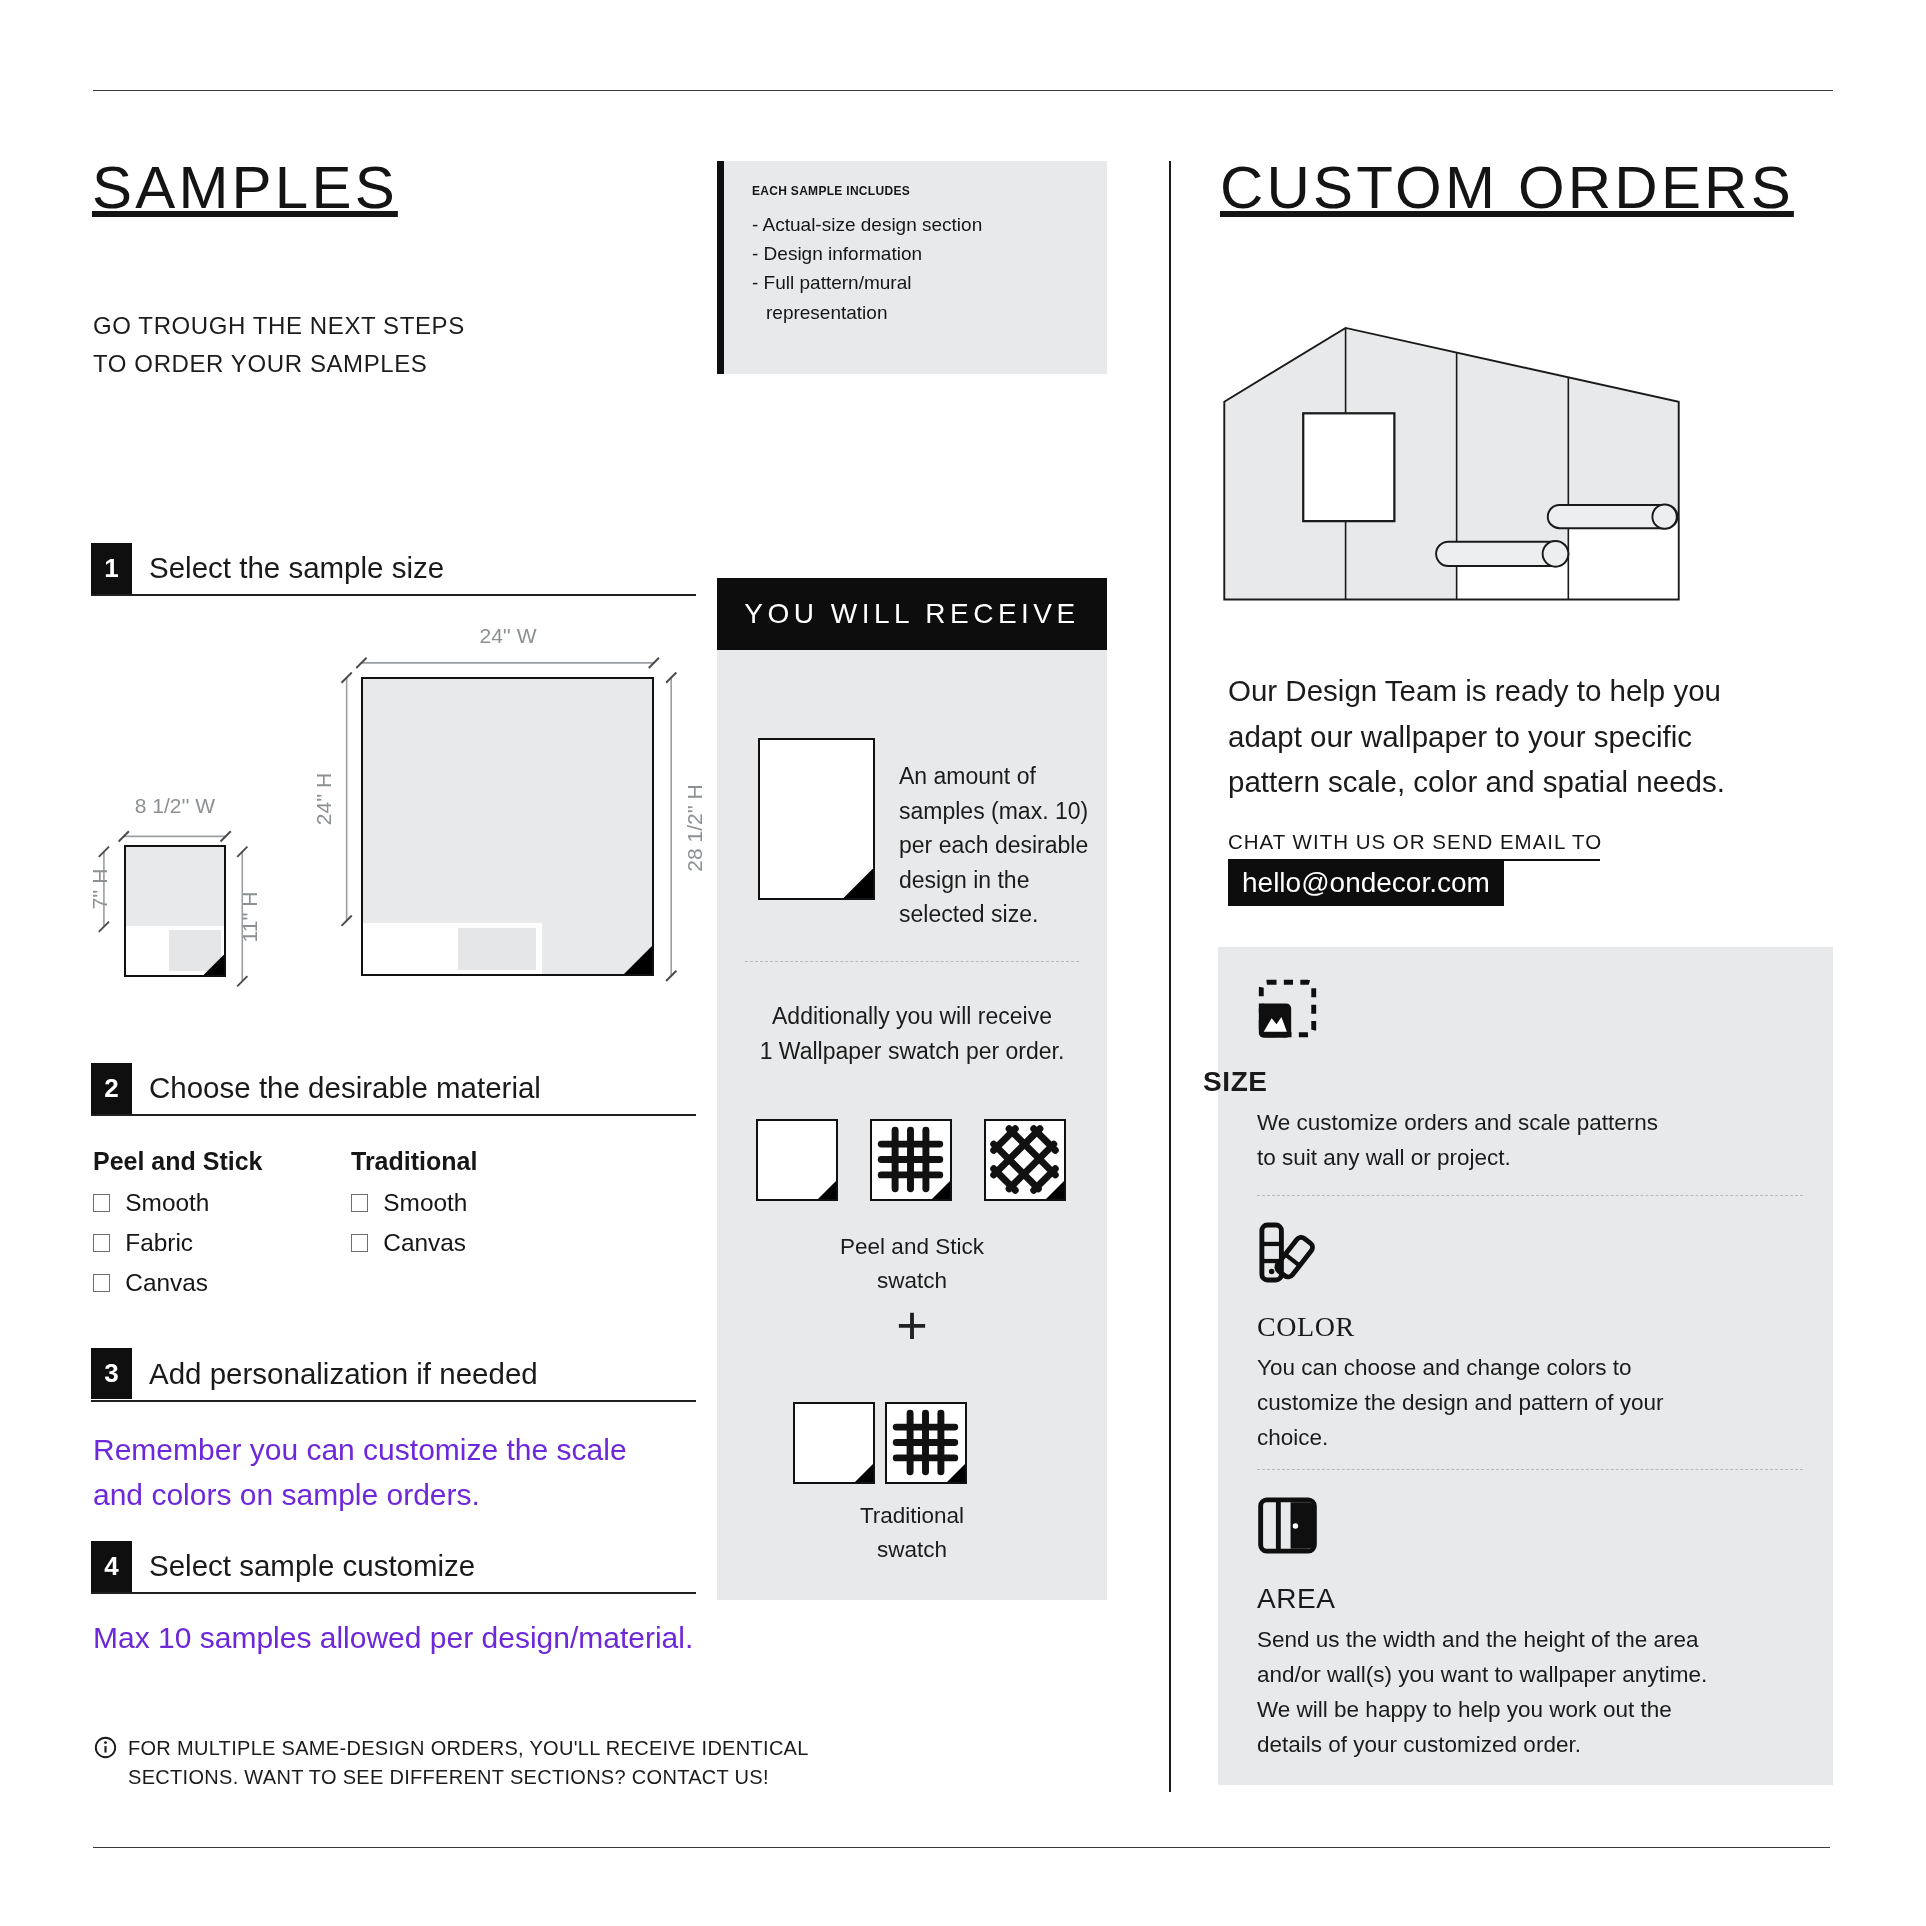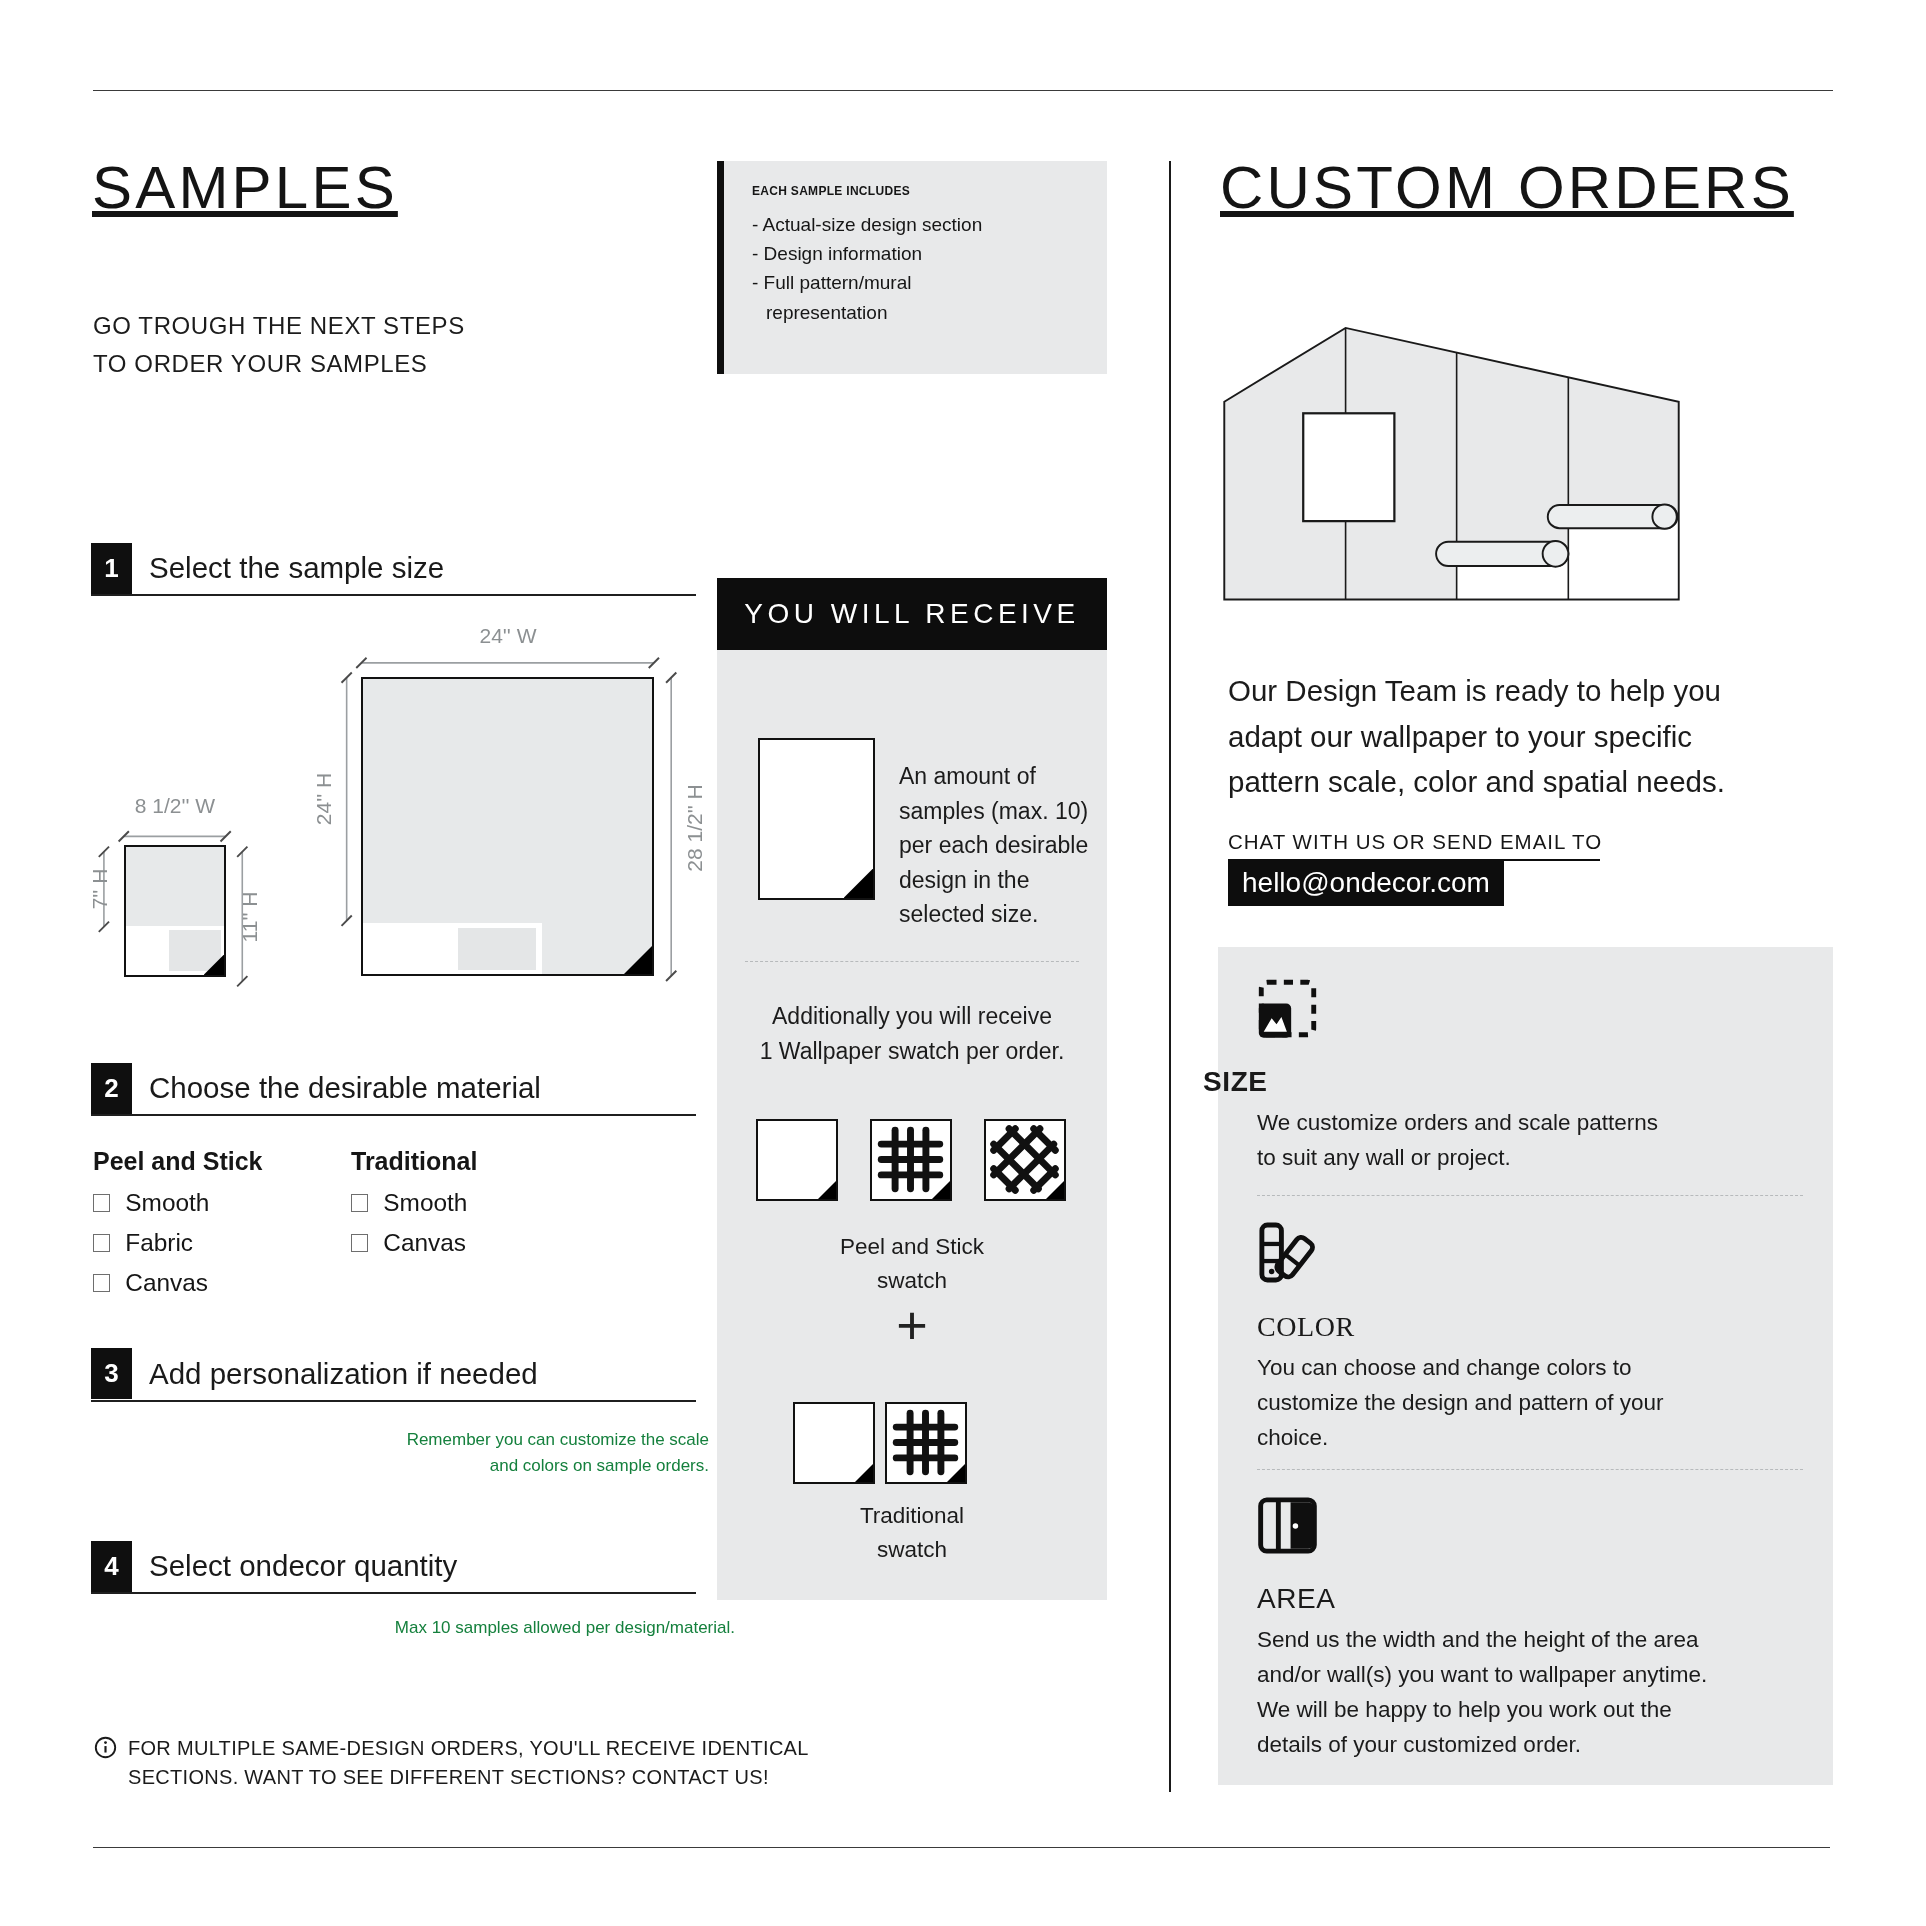--- a/index.html
+++ b/index.html
@@ -24,21 +24,21 @@
   .band{position:absolute;left:0;bottom:0;background:#ffffff;}
   .innerblock{position:absolute;background:#e4e6e7;}
   .dogear{position:absolute;right:0;bottom:0;background:#000;clip-path:polygon(100% 0,100% 100%,0 100%);}
   .dimlabel{position:absolute;color:#8c9092;font-size:21px;white-space:nowrap;}
   .dimlabel.v{transform:translate(-50%,-50%) rotate(-90deg);}
   .dimlabel.h{transform:translate(-50%,-50%);}
   .mathead{font-size:25px;font-weight:700;}
   .optrow{position:absolute;display:flex;align-items:center;gap:15px;}
   .cbx{width:17.3px;height:17.3px;border:1.3px solid #6e6e6e;background:#fff;box-sizing:border-box;}
   .optrow .lbl{font-size:24.4px;}
-  .bodytext{font-size:17px;line-height:1.5;color:#15803d;text-align:right;}
+  .bodytext{font-size:30px;line-height:1.5;color:#6d28d9;}
   .banner{background:#0d0d0d;color:#ffffff;display:flex;align-items:center;justify-content:center;
           font-size:28px;letter-spacing:4.5px;font-weight:300;}
   .panel{background:#e8e9ea;}
   .pageicon{position:absolute;background:#fff;border:2.6px solid #111;box-sizing:border-box;}
   .midtext{font-size:23px;line-height:1.5;color:#1b1b1b;}
   .center{text-align:center;}
   .dashed{position:absolute;border-top:1.9px dashed #b7babc;height:0;}
   .caption{font-size:22.5px;line-height:1.5;color:#1b1b1b;text-align:center;}
   .rightpara{font-size:29.5px;line-height:1.55;color:#1b1b1b;}
   .chat{font-size:20.5px;letter-spacing:1px;font-weight:500;}
@@ -149,21 +149,21 @@
     <span class="lbl">Canvas</span>
   </div>
 
   <div class="abs badge" style="left:91px;top:1348px;width:41px;height:51px;">3</div>
   <div class="abs steplabel" style="left:149px;top:1357px;">Add personalization if needed</div>
   <div class="hrule" style="left:91px;top:1400px;width:605px;"></div>
   <div class="abs bodytext preline" style="left:93px;top:1427px;width:616px;">Remember you can customize the scale
 and colors on sample orders.</div>
 
   <div class="abs badge" style="left:91px;top:1541px;width:41px;height:51px;">4</div>
-  <div class="abs steplabel" style="left:149px;top:1549px;">Select ondecor quantity</div>
+  <div class="abs steplabel" style="left:149px;top:1549px;">Select sample customize</div>
   <div class="hrule" style="left:91px;top:1592px;width:605px;"></div>
   <div class="abs bodytext" style="left:93px;top:1615px;width:642px;">Max 10 samples allowed per design/material.</div>
 
   <svg class="abs" style="left:94px;top:1736px;" width="23" height="23" viewBox="0 0 32 32">
     <circle cx="16" cy="16" r="13.5" fill="none" stroke="#1b1b1b" stroke-width="2.6"></circle>
     <line x1="16" y1="14" x2="16" y2="23" stroke="#1b1b1b" stroke-width="3"></line>
     <circle cx="16" cy="9.2" r="2" fill="#1b1b1b"></circle>
   </svg>
   <div class="abs foot" style="left:128px;top:1737px;">FOR MULTIPLE SAME-DESIGN ORDERS, YOU'LL RECEIVE IDENTICAL</div>
   <div class="abs foot" style="left:128px;top:1766px;">SECTIONS. WANT TO SEE DIFFERENT SECTIONS? CONTACT US!</div>

